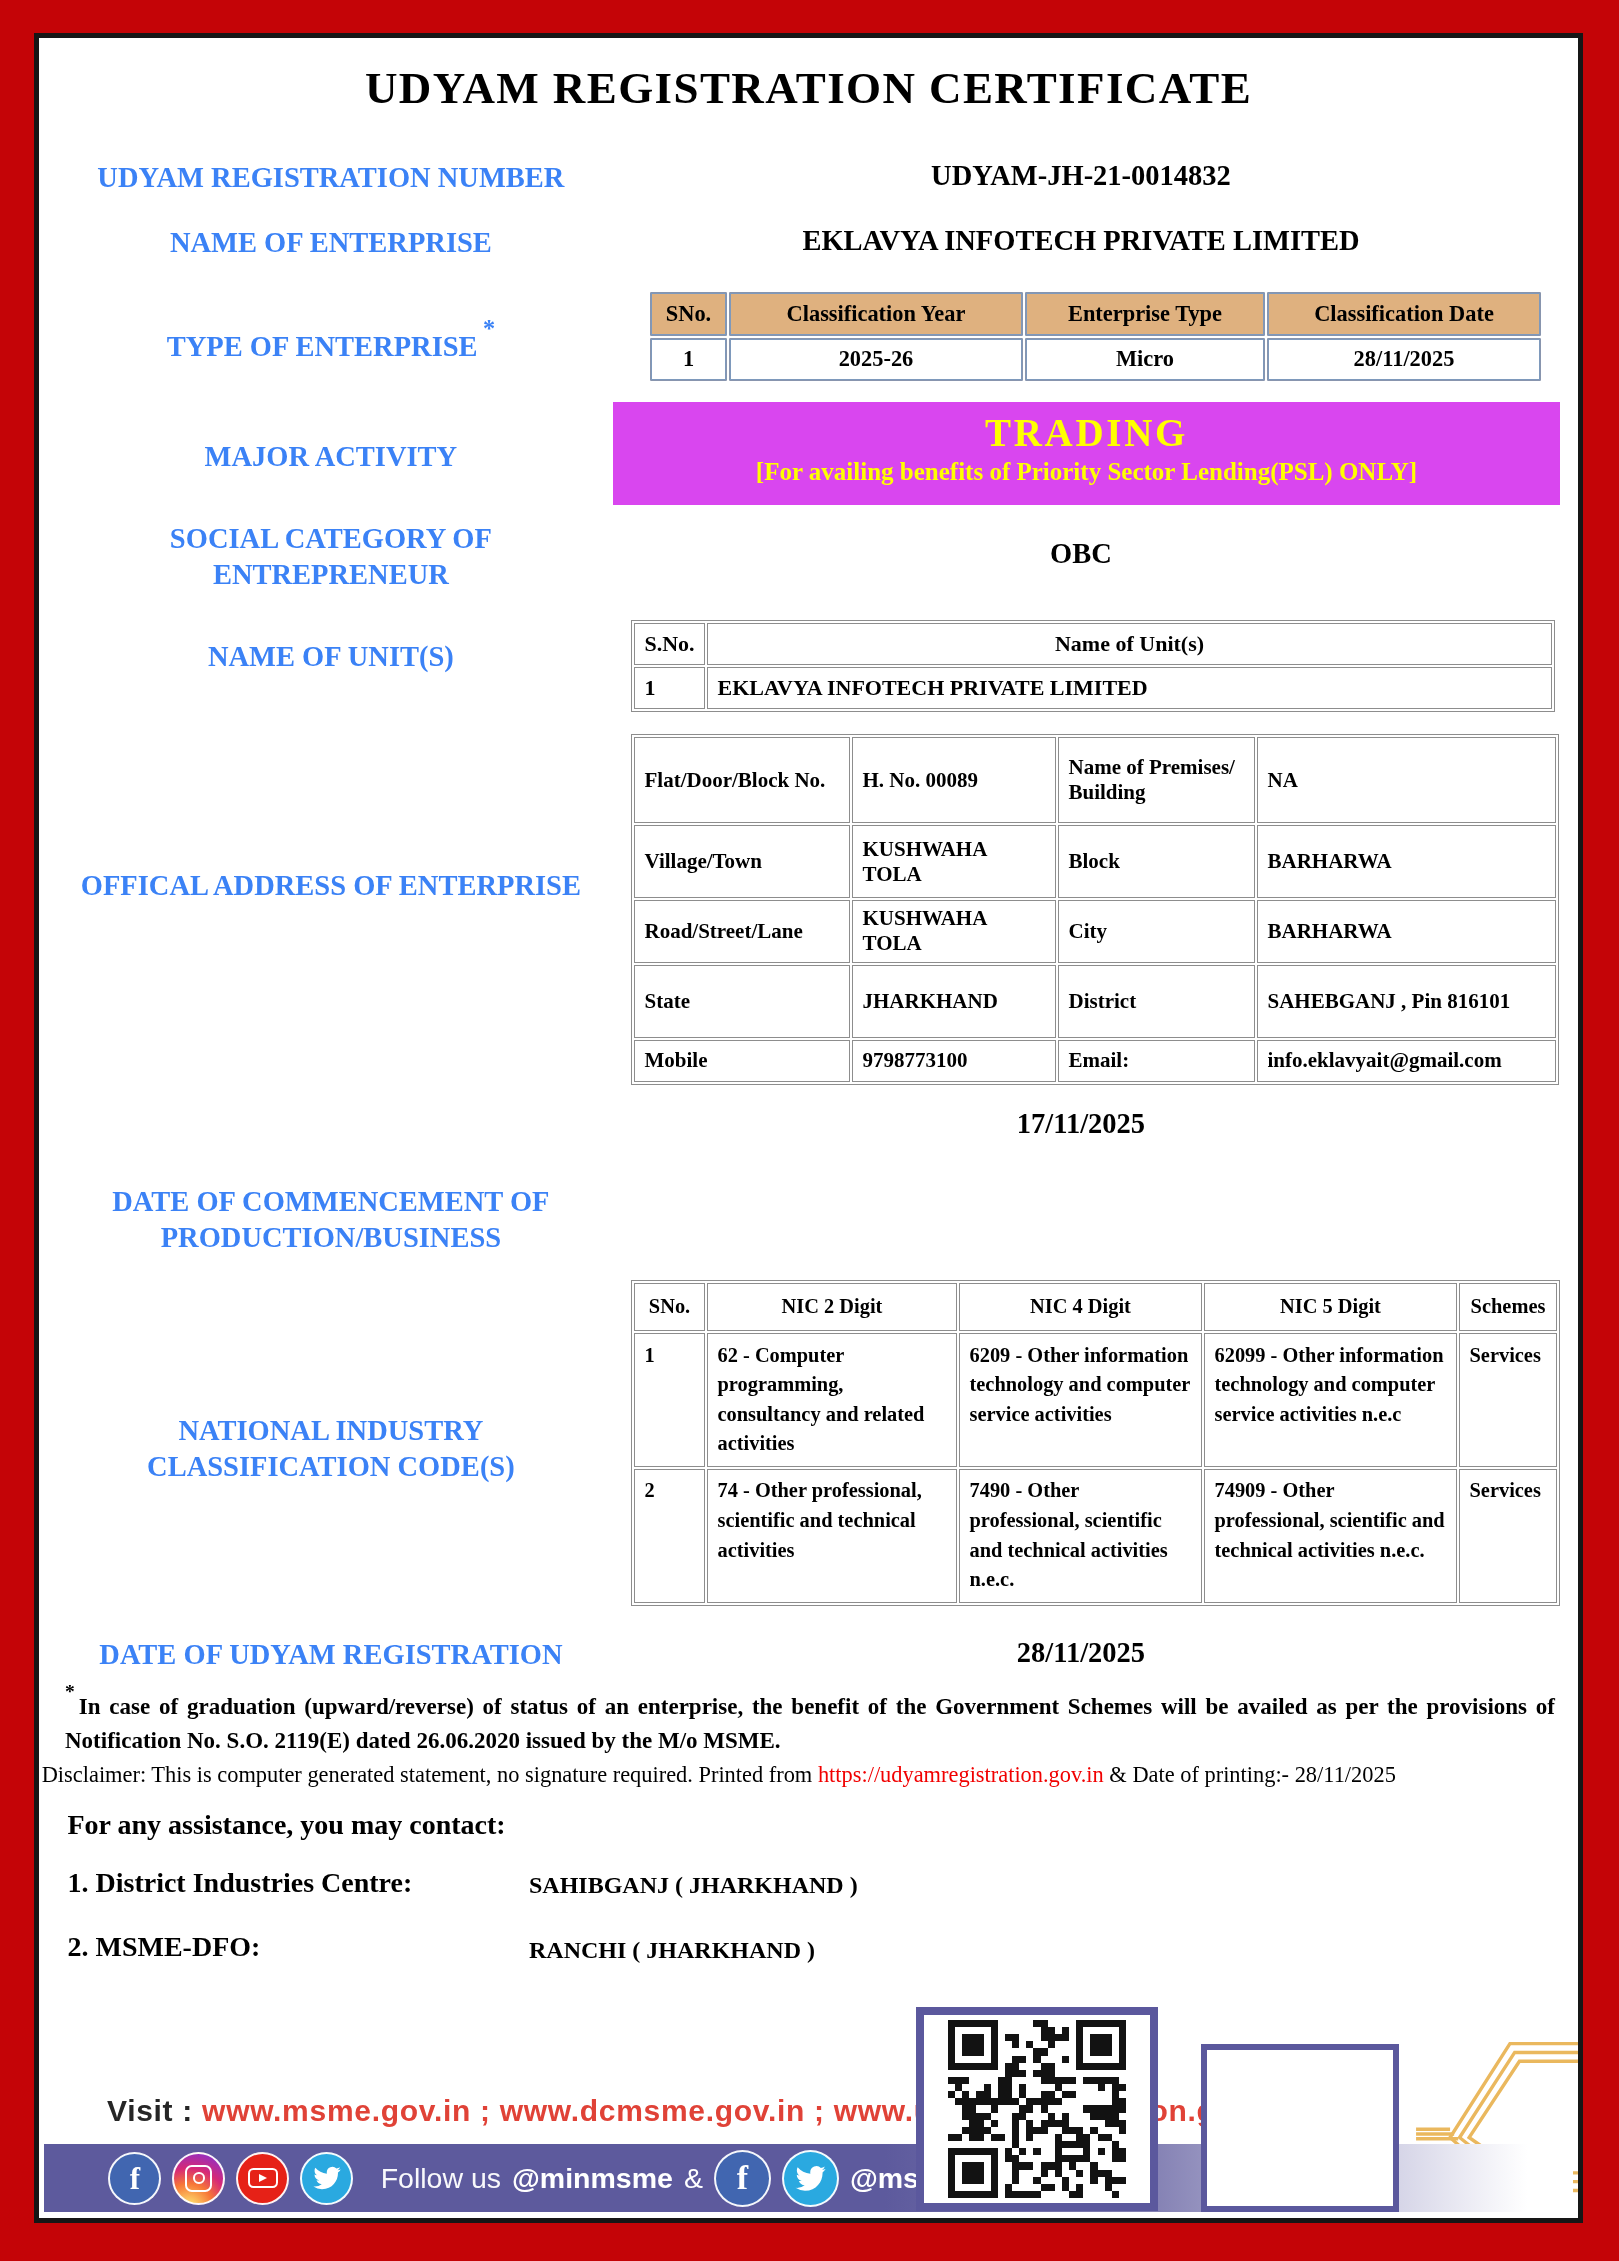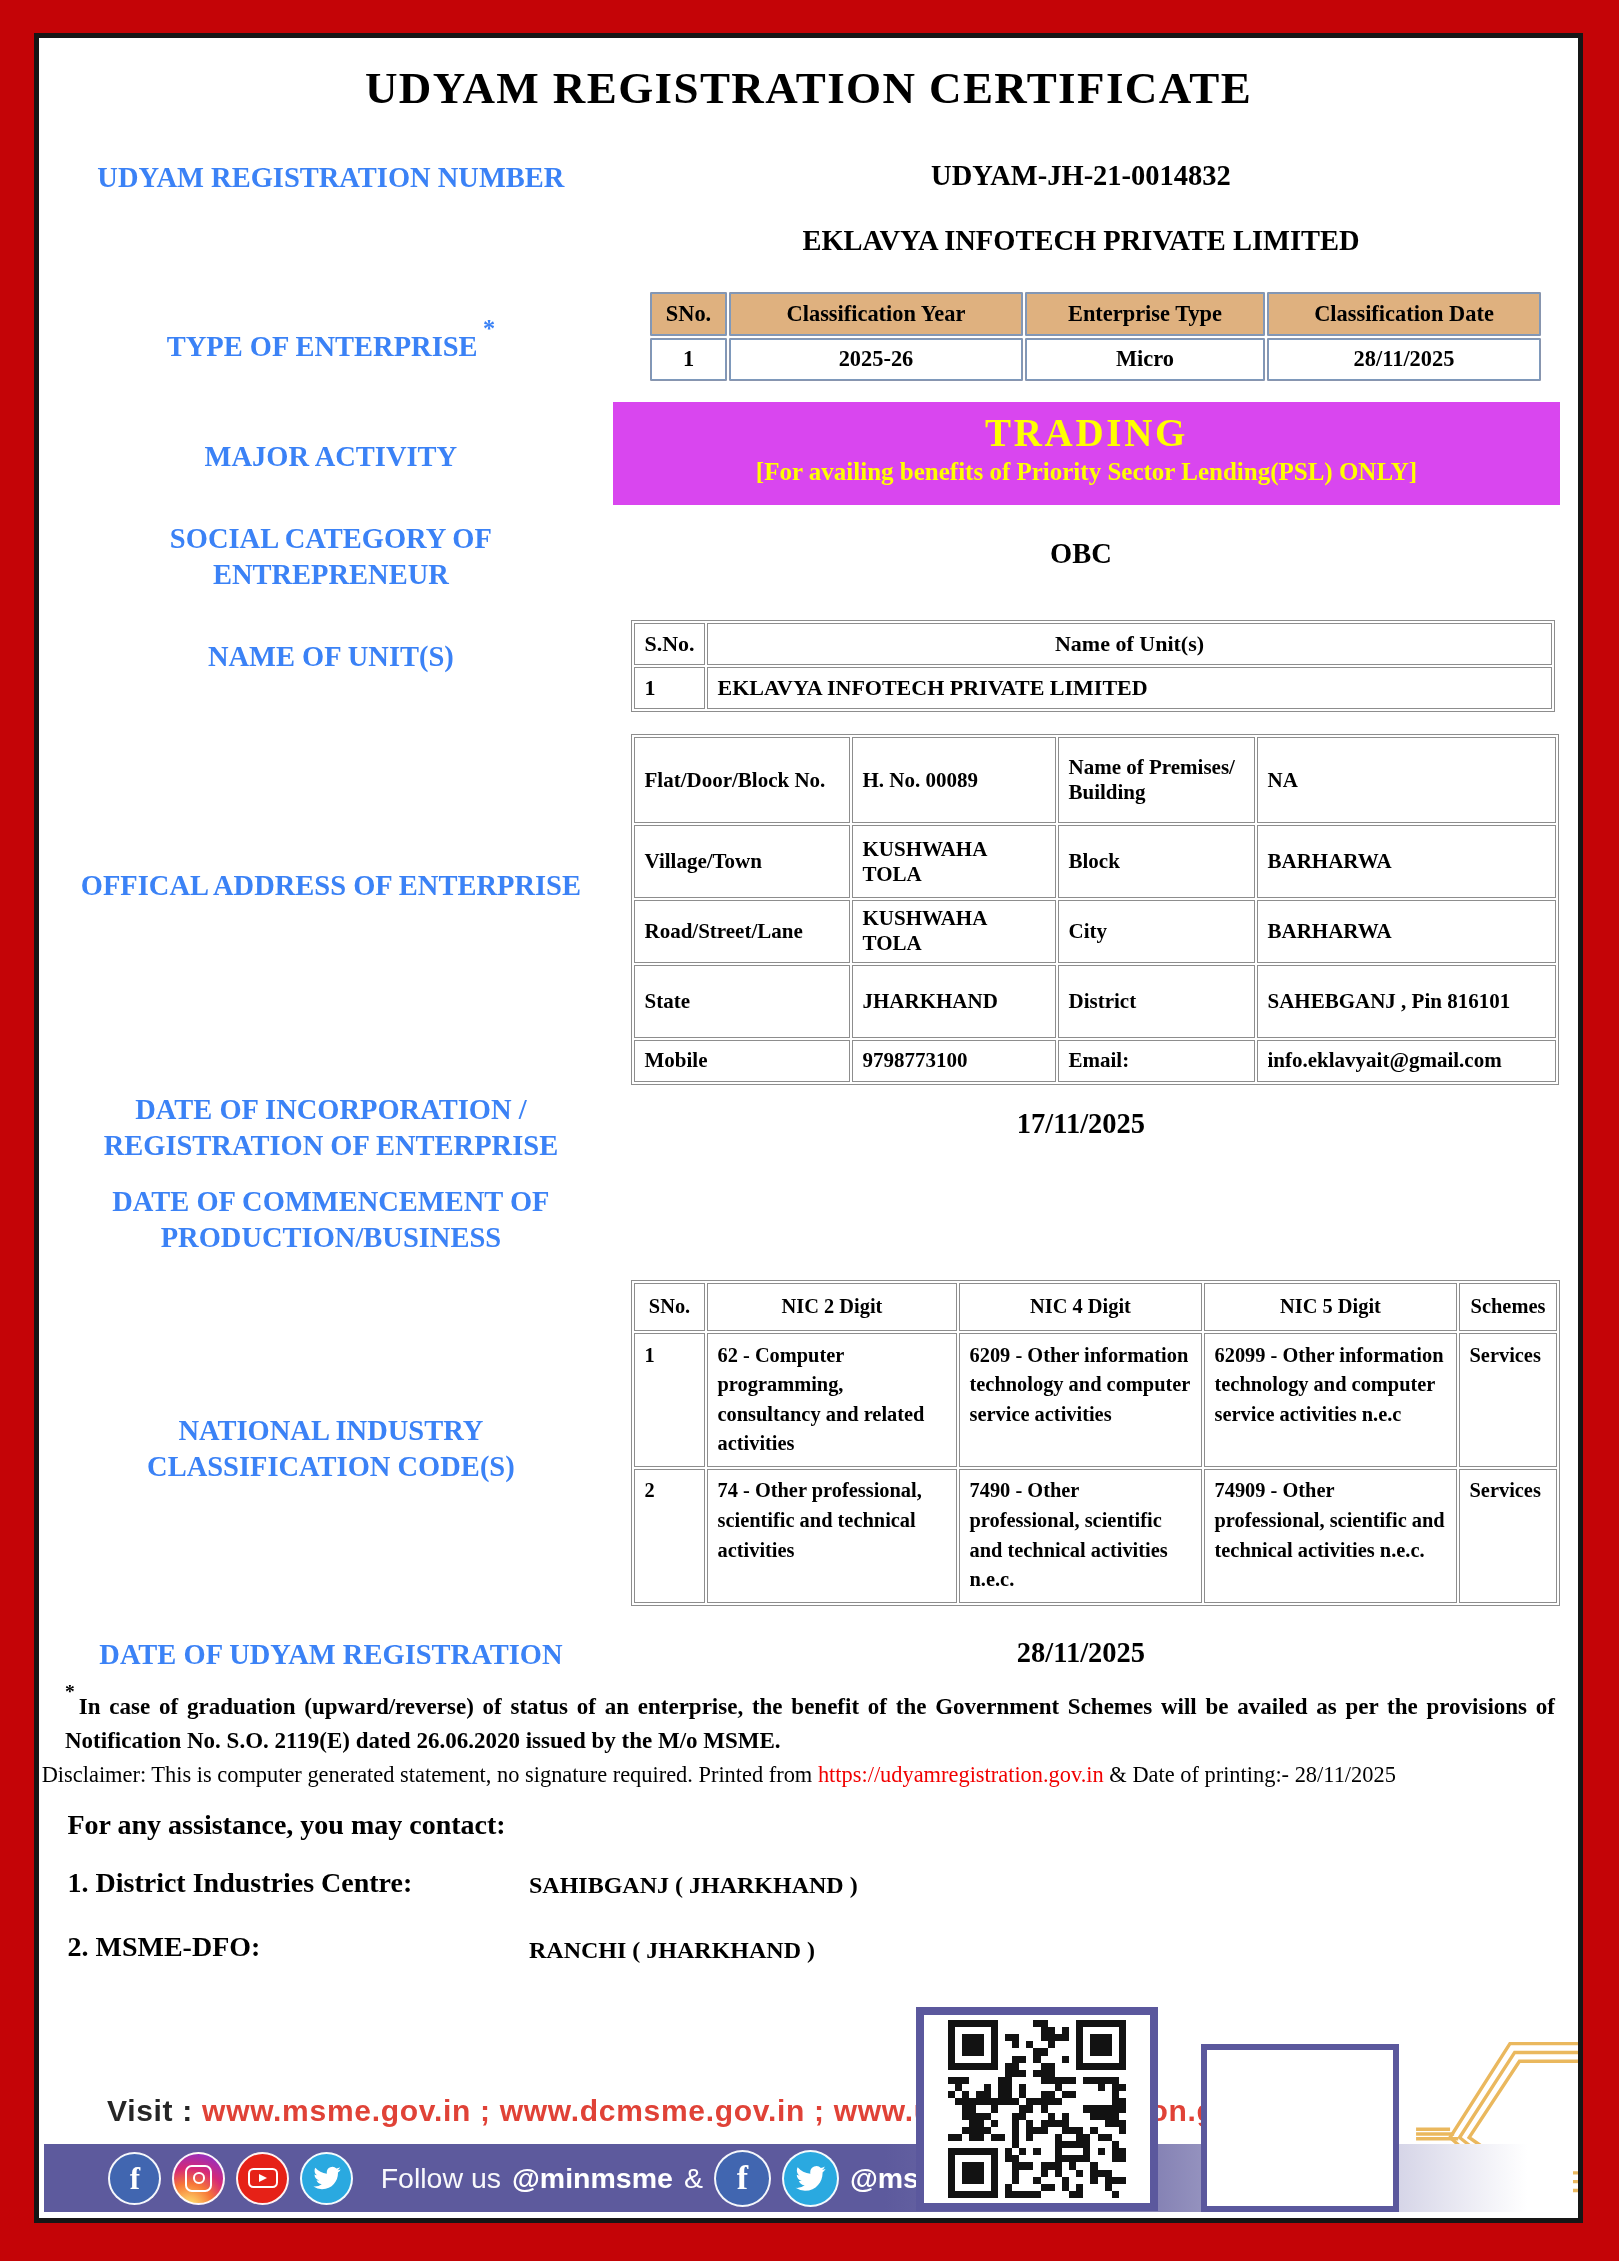--- a/index.html
+++ b/index.html
@@ -121,20 +121,21 @@
 </head>
 <body>
 
 <div class="inner">
 
   <div class="doc-title">UDYAM REGISTRATION CERTIFICATE</div>
 
   <div class="flabel" style="top:122px">UDYAM REGISTRATION NUMBER</div>
   <div class="fvalue" style="top:122px">UDYAM-JH-21-0014832</div>
 
+  <div class="flabel" style="top:187px">NAME OF ENTERPRISE</div>
   <div class="fvalue" style="top:187px">EKLAVYA INFOTECH PRIVATE LIMITED</div>
 
   <div class="flabel" style="top:284px">
     <span>TYPE OF ENTERPRISE</span><sup class="star">*</sup>
   </div>
   <table class="tbl-blue">
     <colgroup>
         <col style="width:75px">
         <col style="width:292px">
         <col style="width:238px">
@@ -218,21 +219,20 @@
     </tr>
     <tr style="height:42px">
       <td>Mobile</td>
       <td>9798773100</td>
       <td>Email:</td>
       <td>info.eklavyait@gmail.com</td>
     </tr>
   </tbody>
     </table>
 
-  <div class="flabel" style="top:1054px">DATE OF INCORPORATION / REGISTRATION OF ENTERPRISE</div>
   <div class="fvalue" style="top:1070px">17/11/2025</div>
   <div class="flabel" style="top:1146px">DATE OF COMMENCEMENT OF PRODUCTION/BUSINESS</div>
   <div class="fvalue" style="top:1162px"></div>
 
   <div class="flabel" style="top:1375px">NATIONAL INDUSTRY CLASSIFICATION CODE(S)</div>
   <table class="tbl-gray tbl-nic">
     <colgroup>
         <col style="width:71px">
         <col style="width:250px">
         <col style="width:243px">

